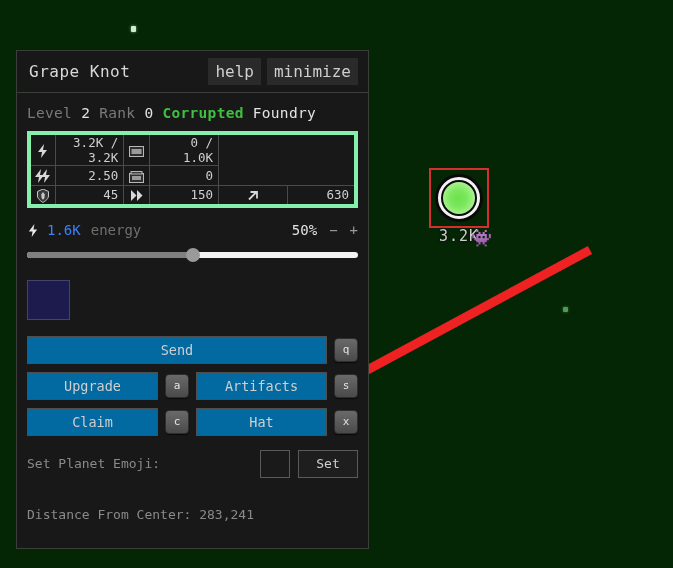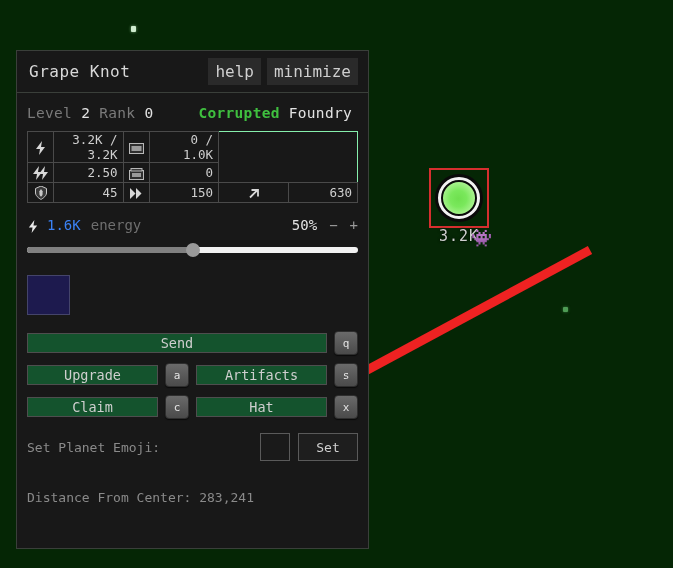--- a/index.html
+++ b/index.html
@@ -47,24 +47,24 @@
   .tb-btn {
     background: #2a2a2a; color: #cfcfcf; border: none; font-family: inherit;
     font-size: 16px; padding: 4px 7px; cursor: pointer;
   }
   .body { padding: 12px 10px 10px 10px; flex: 1; }
 
   
   #headline { font-size: 14.5px; margin-bottom: 10px; letter-spacing: .3px; white-space: nowrap; }
   #headline .dim { color: #7a7a7a; }
   #headline .val { color: #e2e2e2; }
-  #headline .corrupt { color: #3fbf3f; font-weight: bold; margin-left: 36px; }
-
-  
-  #stats { width: 100%; border-collapse: collapse; border: 1px solid #86efac; table-layout: fixed; }
+  #headline .corrupt { color: #3fbf3f; font-weight: bold; }
+
+  
+  #stats { width: 100%; border-collapse: collapse; border: 4px solid #86efac; table-layout: fixed; }
   #stats td { border: 1px solid #4a4a4a; height: 20px; padding: 0 5px; font-size: 12.5px; color: #cfcfcf; }
   #stats td.ic { width: 26px; text-align: center; color: #cfcfcf; padding: 0; }
   #stats td.vl { text-align: right; }
   .ico { display: inline-block; vertical-align: middle; line-height: 1; }
 
   #more-info-row { text-align: right; margin-top: 3px; }
   #more-info { color: #9a9a9a; font-size: 12px; text-decoration: underline; cursor: pointer; }
 
   
   #energy-row { display: flex; align-items: center; margin-top: 14px; font-size: 14px; }
@@ -82,22 +82,22 @@
   #slider-thumb { position: absolute; top: 0; left: 50%; margin-left: -7px; width: 14px; height: 14px;
                   border-radius: 50%; background: #9a9a9a; cursor: pointer; }
 
   
   #swatch { margin-top: 18px; width: 43px; height: 40px; background: #1d1a4e; border: 1px solid #44446a; cursor: pointer; }
 
   
   .btn-rows { margin-top: 16px; }
   .brow { display: flex; align-items: center; gap: 7px; margin-bottom: 8px; }
   .gbtn {
-    background: #14532d; border: 1px solid #4e4e4e; color: #cfcfcf;
-    font-family: inherit; font-size: 13.5px; height: 20px; cursor: pointer;
+    background: #0369a1; border: 1px solid #4e4e4e; color: #cfcfcf;
+    font-family: inherit; font-size: 13.5px; height: 28px; cursor: pointer;
     display: flex; align-items: center; justify-content: center;
   }
   .gbtn.wide { flex: 1; }
   .gbtn.half { width: 133px; }
   .key {
     width: 24px; height: 24px; flex: none;
     background: linear-gradient(#6a6a6a, #4a4a4a);
     border: 1px solid #2e2e2e; border-radius: 4px;
     color: #e4e4e4; font-size: 11px; display: flex; align-items: center; justify-content: center;
     box-shadow: 0 1px 1px rgba(0,0,0,.6); cursor: pointer;

